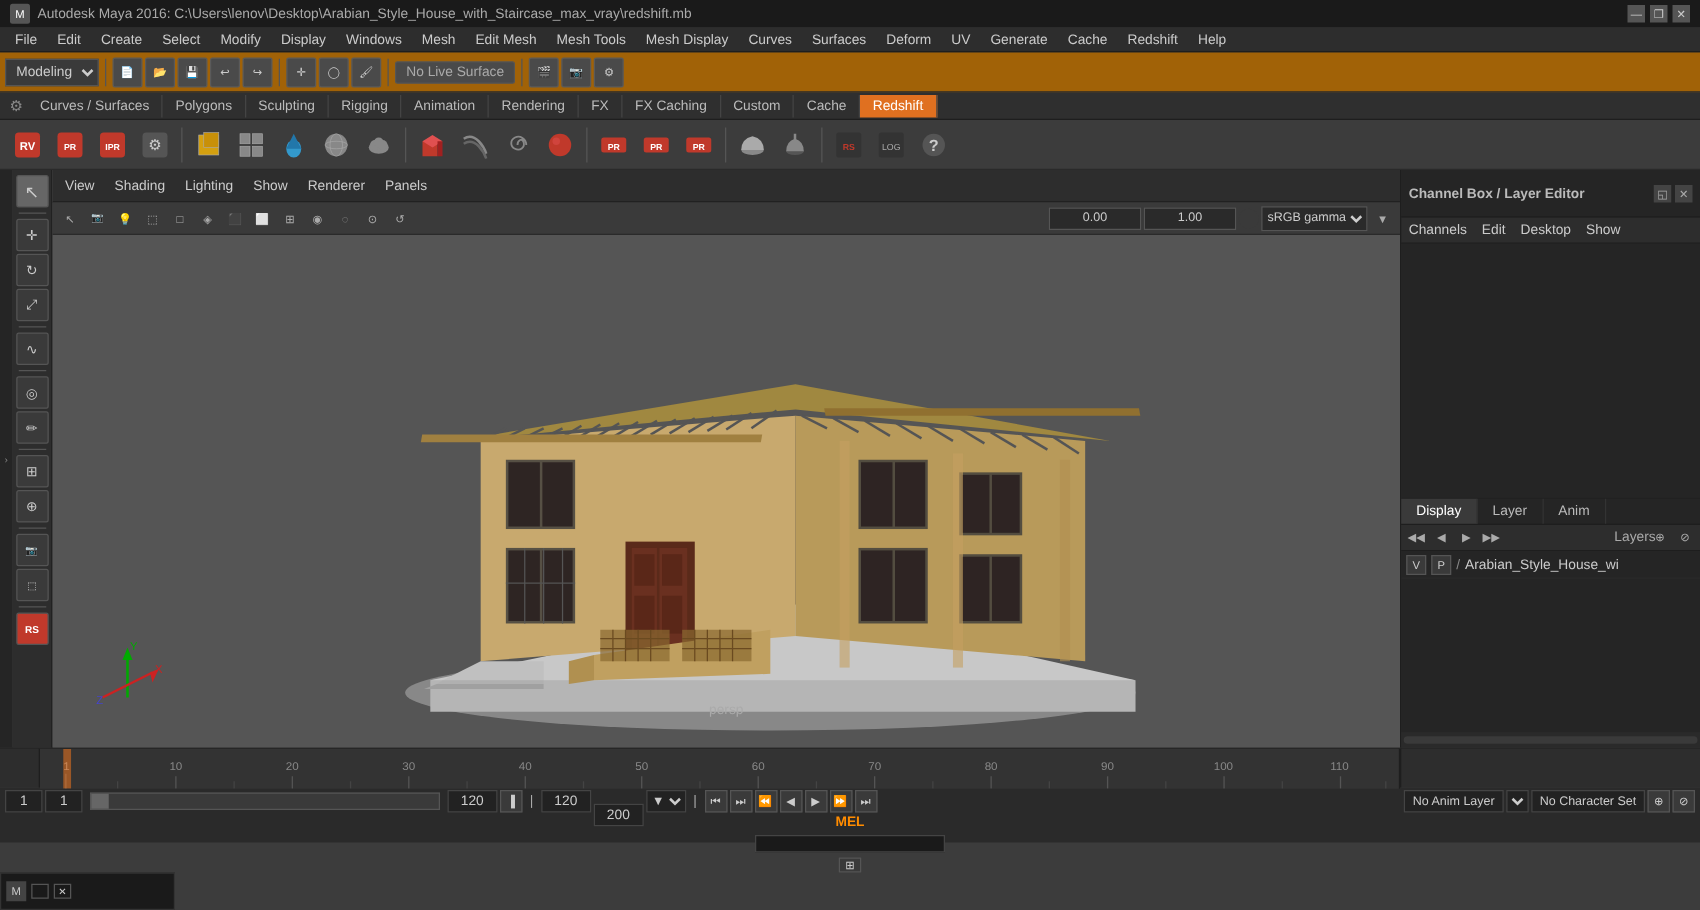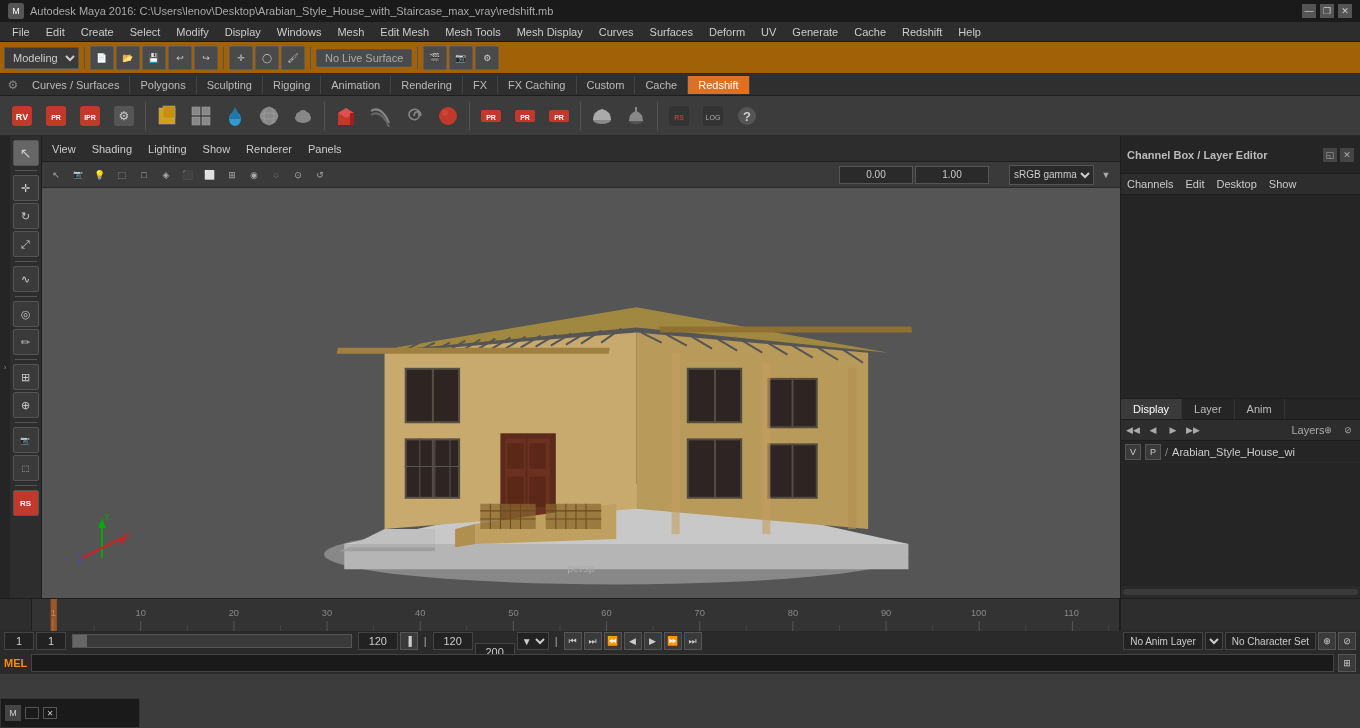--- a/index.html
+++ b/index.html
@@ -418,20 +418,21 @@
     }
 
     
     #mel-bar {
       height: 22px;
       background: #2a2a2a;
       display: flex;
       align-items: center;
       padding: 0 4px;
       gap: 4px;
+      flex-direction: column;
     }
     .mel-label {
       color: #ff8c00;
       font-size: 11px;
       font-weight: bold;
     }
     .mel-input {
       flex: 1;
       height: 18px;
       background: #1a1a1a;

